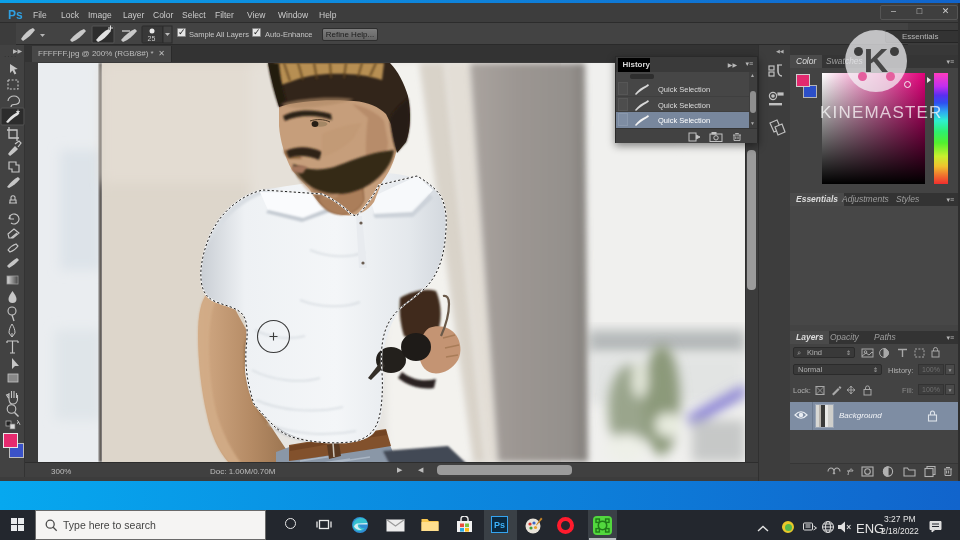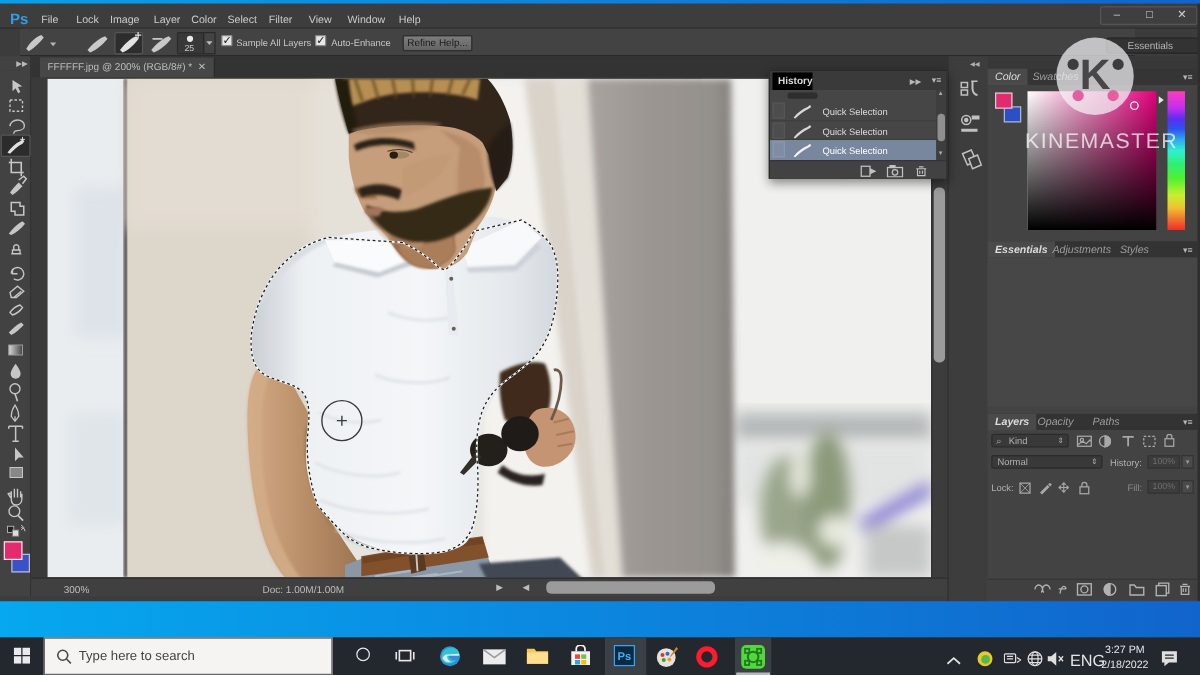--- a/index.html
+++ b/index.html
@@ -339,21 +339,21 @@
   <circle cx="273.5" cy="336.5" r="16" fill="none" stroke="#3a3a3a" stroke-width="1.1"></circle>
   <path d="M273.5,332.5 v8 M269.5,336.5 h8" stroke="#3c3c3c" stroke-width="1.1"></path>
   </svg>
 
   <div class="abs" style="left:720px; top:0; width:13px; height:400px; background:#3c3c3c; border-left:1px solid #2e2e2e"></div>
   <div class="abs" style="left:722px; top:88px; width:9px; height:140px; background:#9b9b9b; border-radius:4px"></div>
   </div>
 
   <div id="statusbar" class="abs">
     <span class="abs" style="left:26px; top:4px">300%</span>
-    <span class="abs" style="left:185px; top:4px">Doc: 1.00M/1.00M</span>
+    <span class="abs" style="left:185px; top:4px">Doc: 1.00M/0.70M</span>
     <span class="abs" style="left:372px; top:3px; font-size:7px">▶</span>
     <span class="abs" style="left:393px; top:3px; font-size:7px">◀</span>
     <span id="hthumb"></span>
   </div>
 
   <div id="dockmini" class="abs">
     <div class="abs" style="left:17px; top:3px; color:#b0b0b0; font-size:5px">◀◀</div>
     <svg class="abs" style="left:7px; top:18px" width="20" height="130" viewBox="0 0 20 130" fill="none" stroke="#c0c0c0" stroke-width="1.2">
       <rect x="3" y="3" width="5" height="4"></rect>
         <rect x="3" y="9" width="5" height="4"></rect>
@@ -434,20 +434,33 @@
           <path d="M2,1.5 l8,8 M10,1.5 l-8,8" stroke-width=".7"></path>
         <path d="M18,9 l6,-6 1.6,1.6 -6,6 z M24.5,2.5 l1.4,-1.4 1.6,1.6 -1.4,1.4 z" fill="#a8a8a8" stroke="none"></path>
         <path d="M37,1 v8 M33,5 h8 M37,1 l-1.5,2 M37,1 l1.5,2 M37,9 l-1.5,-2 M37,9 l1.5,-2 M33,5 l2,-1.5 M33,5 l2,1.5 M41,5 l-2,-1.5 M41,5 l-2,1.5" stroke-width=".9"></path>
         <rect x="50" y="4.5" width="7" height="5.5"></rect>
           <path d="M51.5,4.5 v-1.6 a2,2 0 0 1 4,0 v1.6"></path>
       </svg>
       <span class="abs" style="left:112px; top:42px; color:#8a8a8a; font-size:7.5px">Fill:</span>
       <div class="abs" style="left:128px; top:40px; width:26px; height:11px; background:#3d3d3d; border:1px solid #333; color:#6f6f6f; font-size:7px; line-height:10px; text-align:center">100%</div>
       <div class="abs" style="left:155px; top:40px; width:10px; height:11px; background:#4a4a4a; border:1px solid #333; color:#999; font-size:5px; text-align:center; line-height:10px">▼</div>
 
+      <div class="abs" style="left:0px; top:58px; width:168px; height:28px; background:#7e8da3">
+        <svg class="abs" style="left:4px; top:8px" width="14" height="10" viewBox="0 0 14 10">
+            <path d="M1,5 Q7,-1.5 13,5 Q7,11.5 1,5 Z" fill="none" stroke="#e8ecf2" stroke-width="1.2"></path>
+            <circle cx="7" cy="5" r="2.2" fill="#e8ecf2"></circle>
+          </svg>
+        <div class="abs" style="left:22px; top:0px; width:1px; height:28px; background:#6b7a8f"></div>
+        <div class="abs" style="left:25px; top:2px; width:19px; height:24px; background:linear-gradient(90deg,#d8d8d4 0 20%, #b8b4ae 20% 30%, #3a3a38 30% 55%, #e8e8e6 55% 72%, #cfcfcb 72%); border:1px solid #9aa5b5"></div>
+        <span class="abs" style="left:49px; top:9px; color:#f2f4f8; font-size:8px; font-style:italic">Background</span>
+        <svg class="abs" style="left:137px; top:8px" width="11" height="12" viewBox="0 0 11 12" fill="none" stroke="#dde3ea" stroke-width="1.1">
+            <rect x="1.5" y="5" width="8" height="6"></rect>
+            <path d="M3.5,5 V3.2 a2,2.2 0 0 1 4,0 V5"></path>
+          </svg>
+      </div>
 
       <div class="abs" style="left:0; top:119px; width:168px; height:17px; background:#404040; border-top:1px solid #363636"></div>
       <svg class="abs" style="left:36px; top:121px" width="128" height="13" viewBox="0 0 128 13" fill="none" stroke="#b2b2b2" stroke-width="1.1">
         <path d="M2,6.5 a3,3.4 0 1 1 5,2.5 M14,6.5 a3,3.4 0 1 0 -5,2.5"></path>
         <path d="M22,10 c1,-7 4,-7 5,-4 M21,6 h6" stroke-width="1"></path>
         <rect x="36" y="2" width="11" height="9"></rect>
           <circle cx="41.5" cy="6.5" r="2.8"></circle>
         <circle cx="62" cy="6.5" r="4.6"></circle>
           <path d="M62,1.9 a4.6,4.6 0 0 0 0,9.2 z" fill="#b2b2b2"></path>
         <path d="M78,4 v7 h11 v-6 h-6 l-1.6,-2 h-3.4 z"></path>

